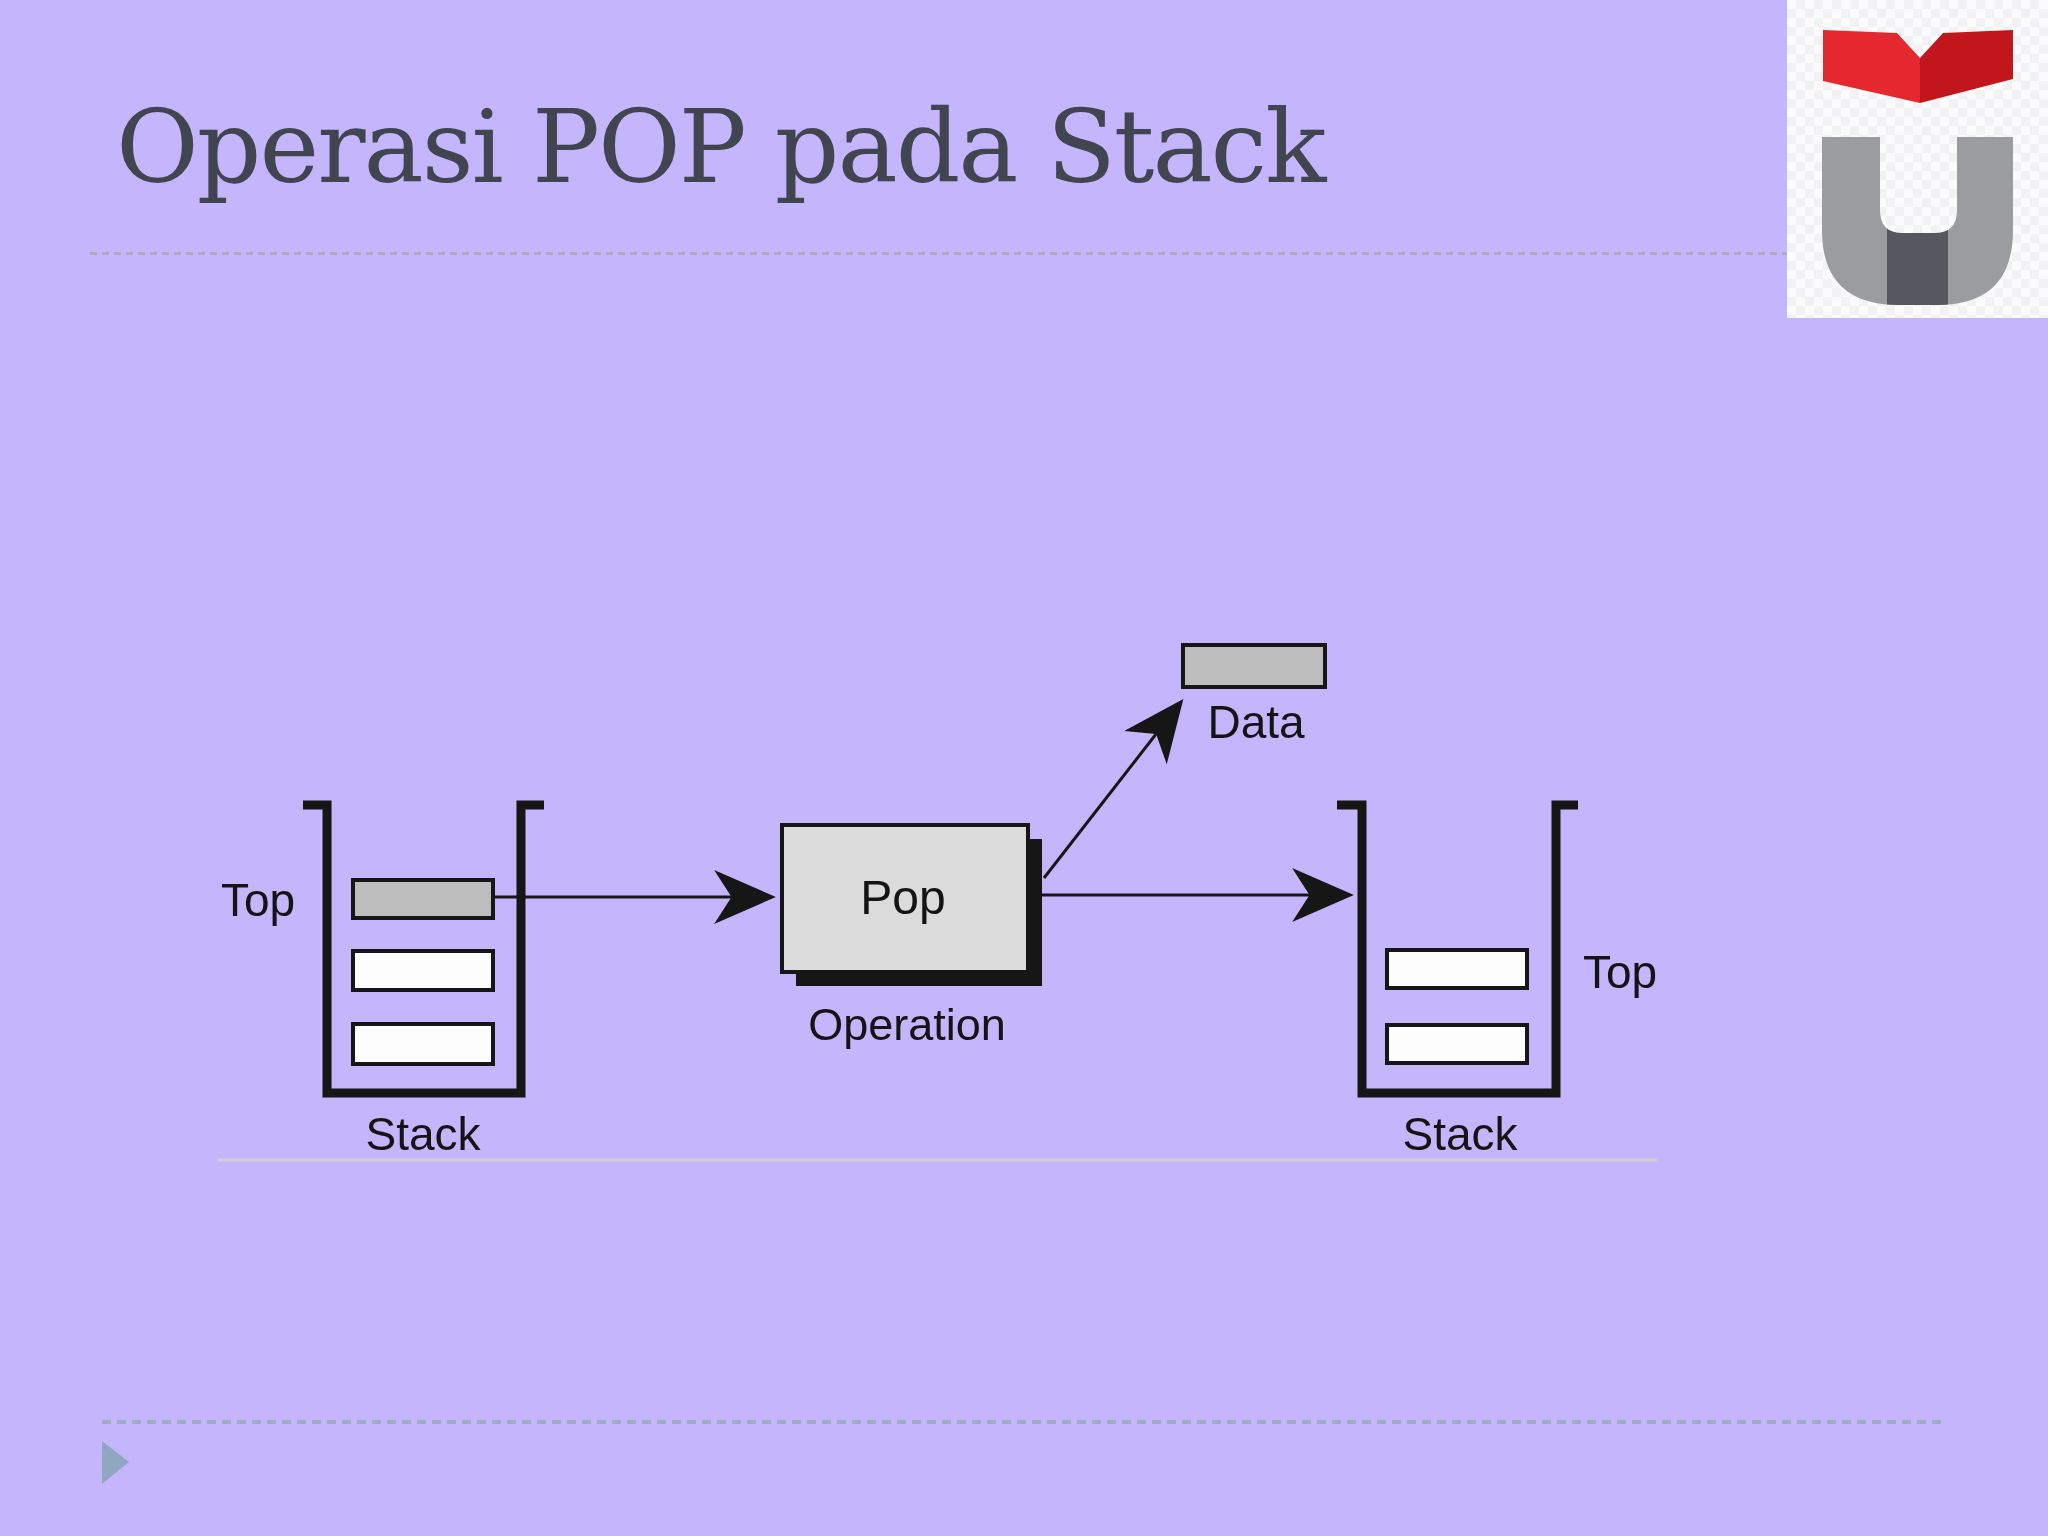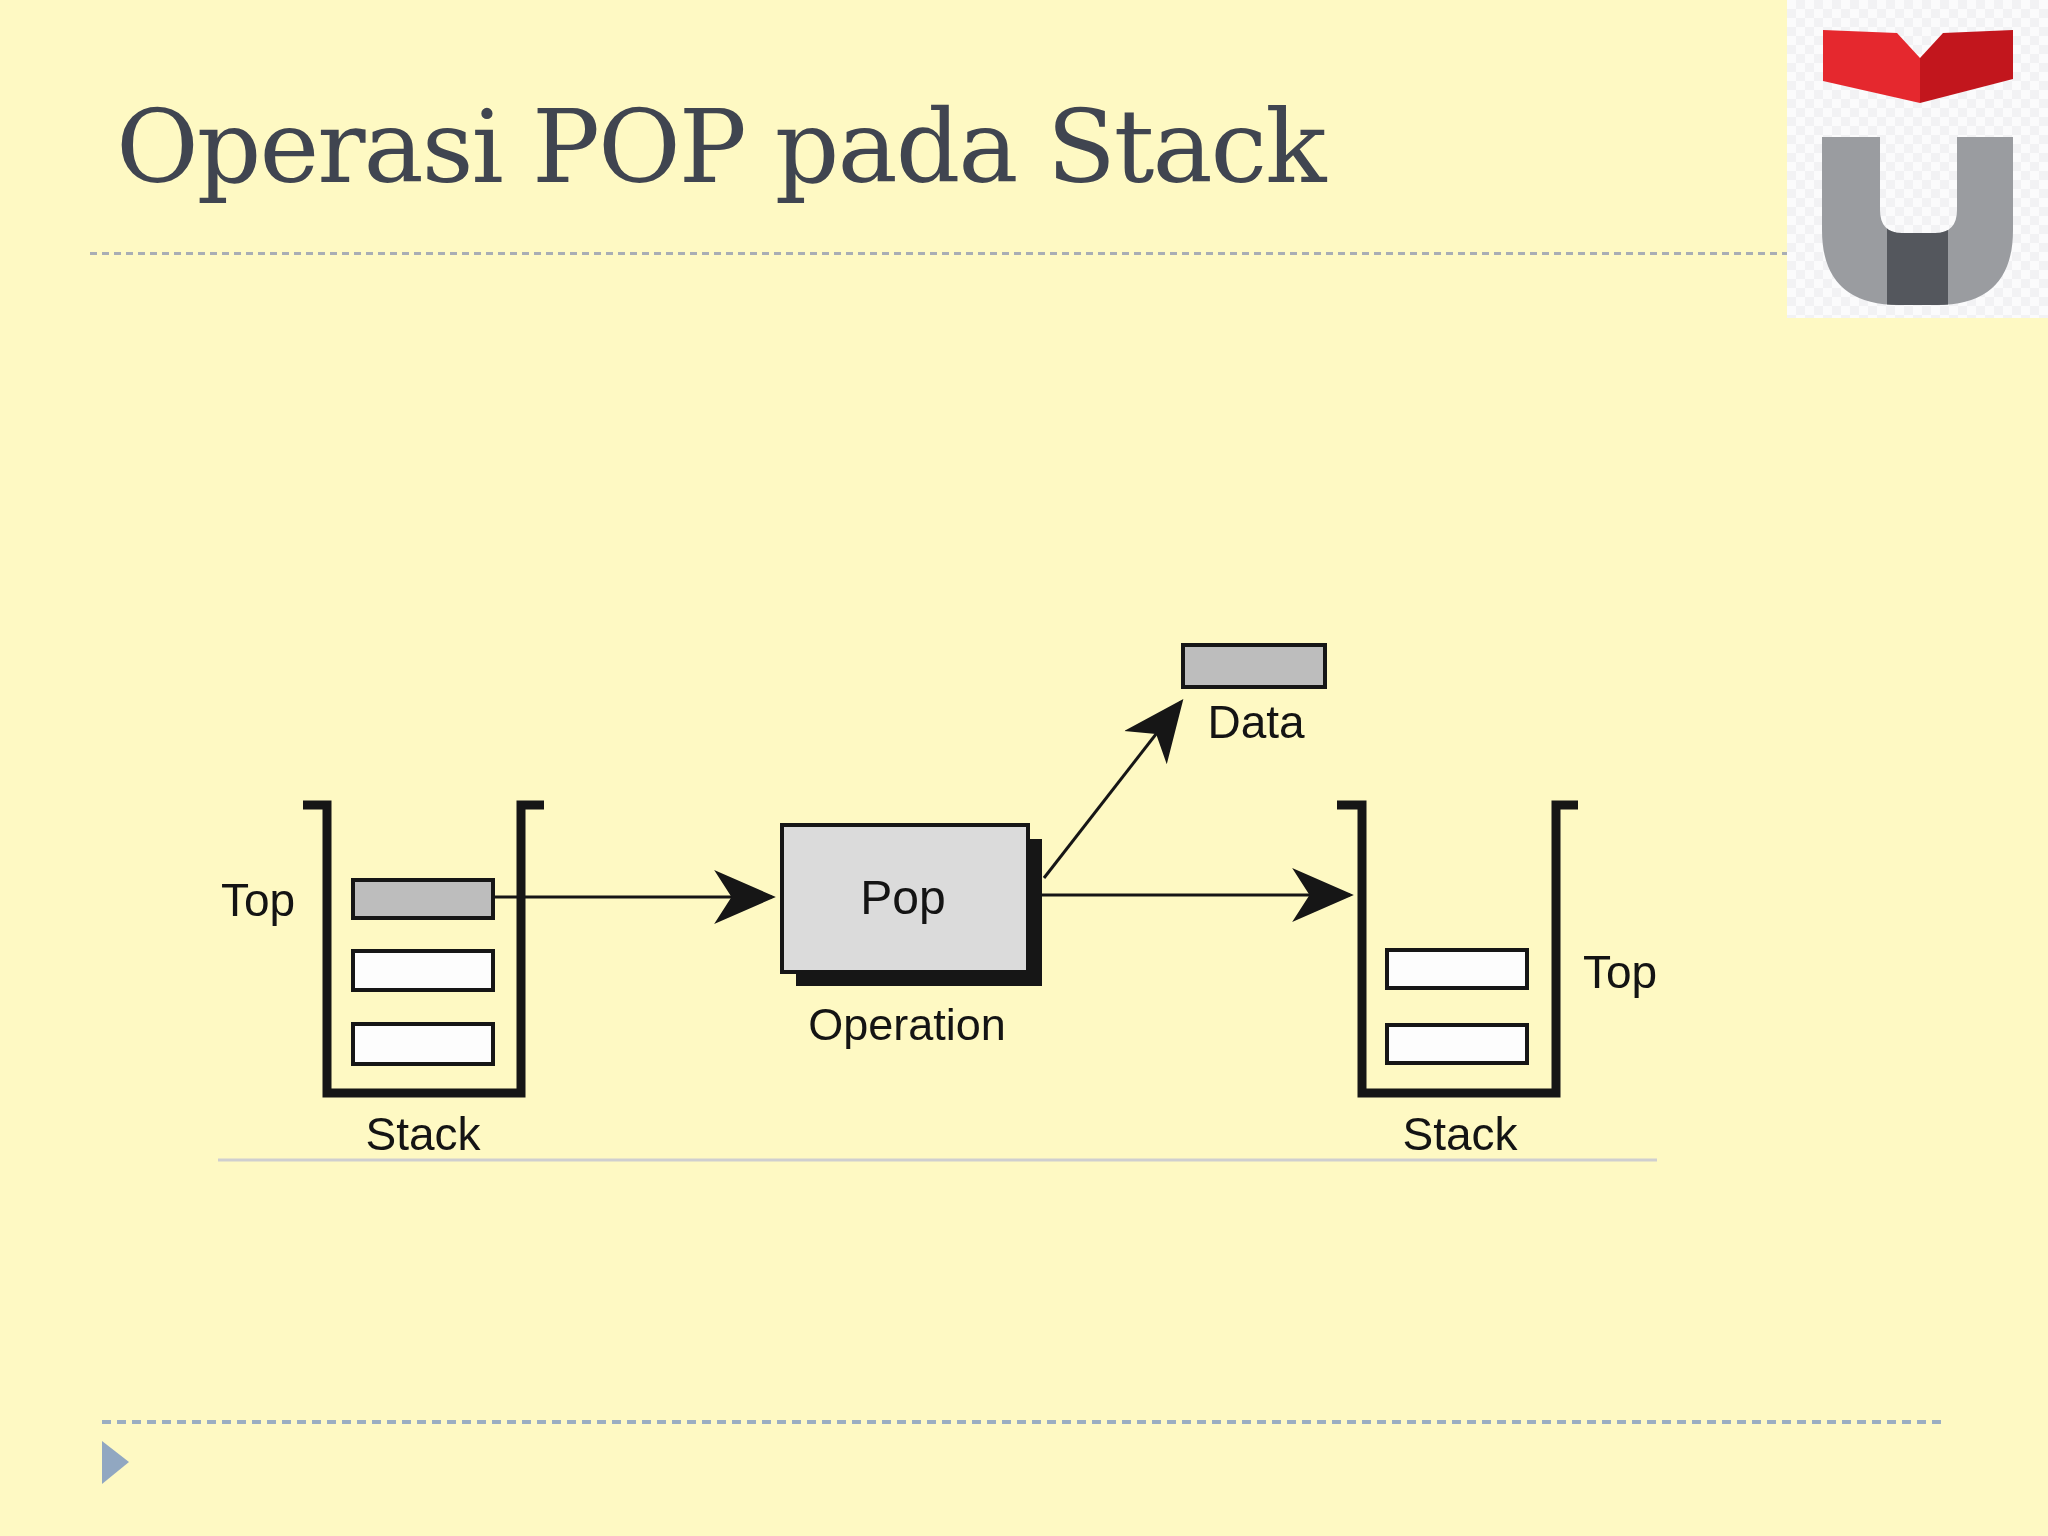--- a/index.html
+++ b/index.html
@@ -3,21 +3,21 @@
 <meta charset="utf-8">
 <style>
   html,body{margin:0;padding:0;}
   body{
     width:2048px;height:1536px;
     background:#ffffff;
     position:relative;
     overflow:hidden;
     font-family:"Liberation Sans",sans-serif;
   }
-  .slide{position:absolute;inset:0;background:#fef9c3;text-align:right;}
+  .slide{position:absolute;inset:0;background:#c4b5fd;text-align:right;}
 
   
   .page-title{
     position:absolute;
     left:116px;top:88px;
     font-family:"DejaVu Serif","Liberation Serif",serif;
     font-size:101px;
     letter-spacing:-2px;
     color:var(--title-text,#404550);
     white-space:nowrap;

